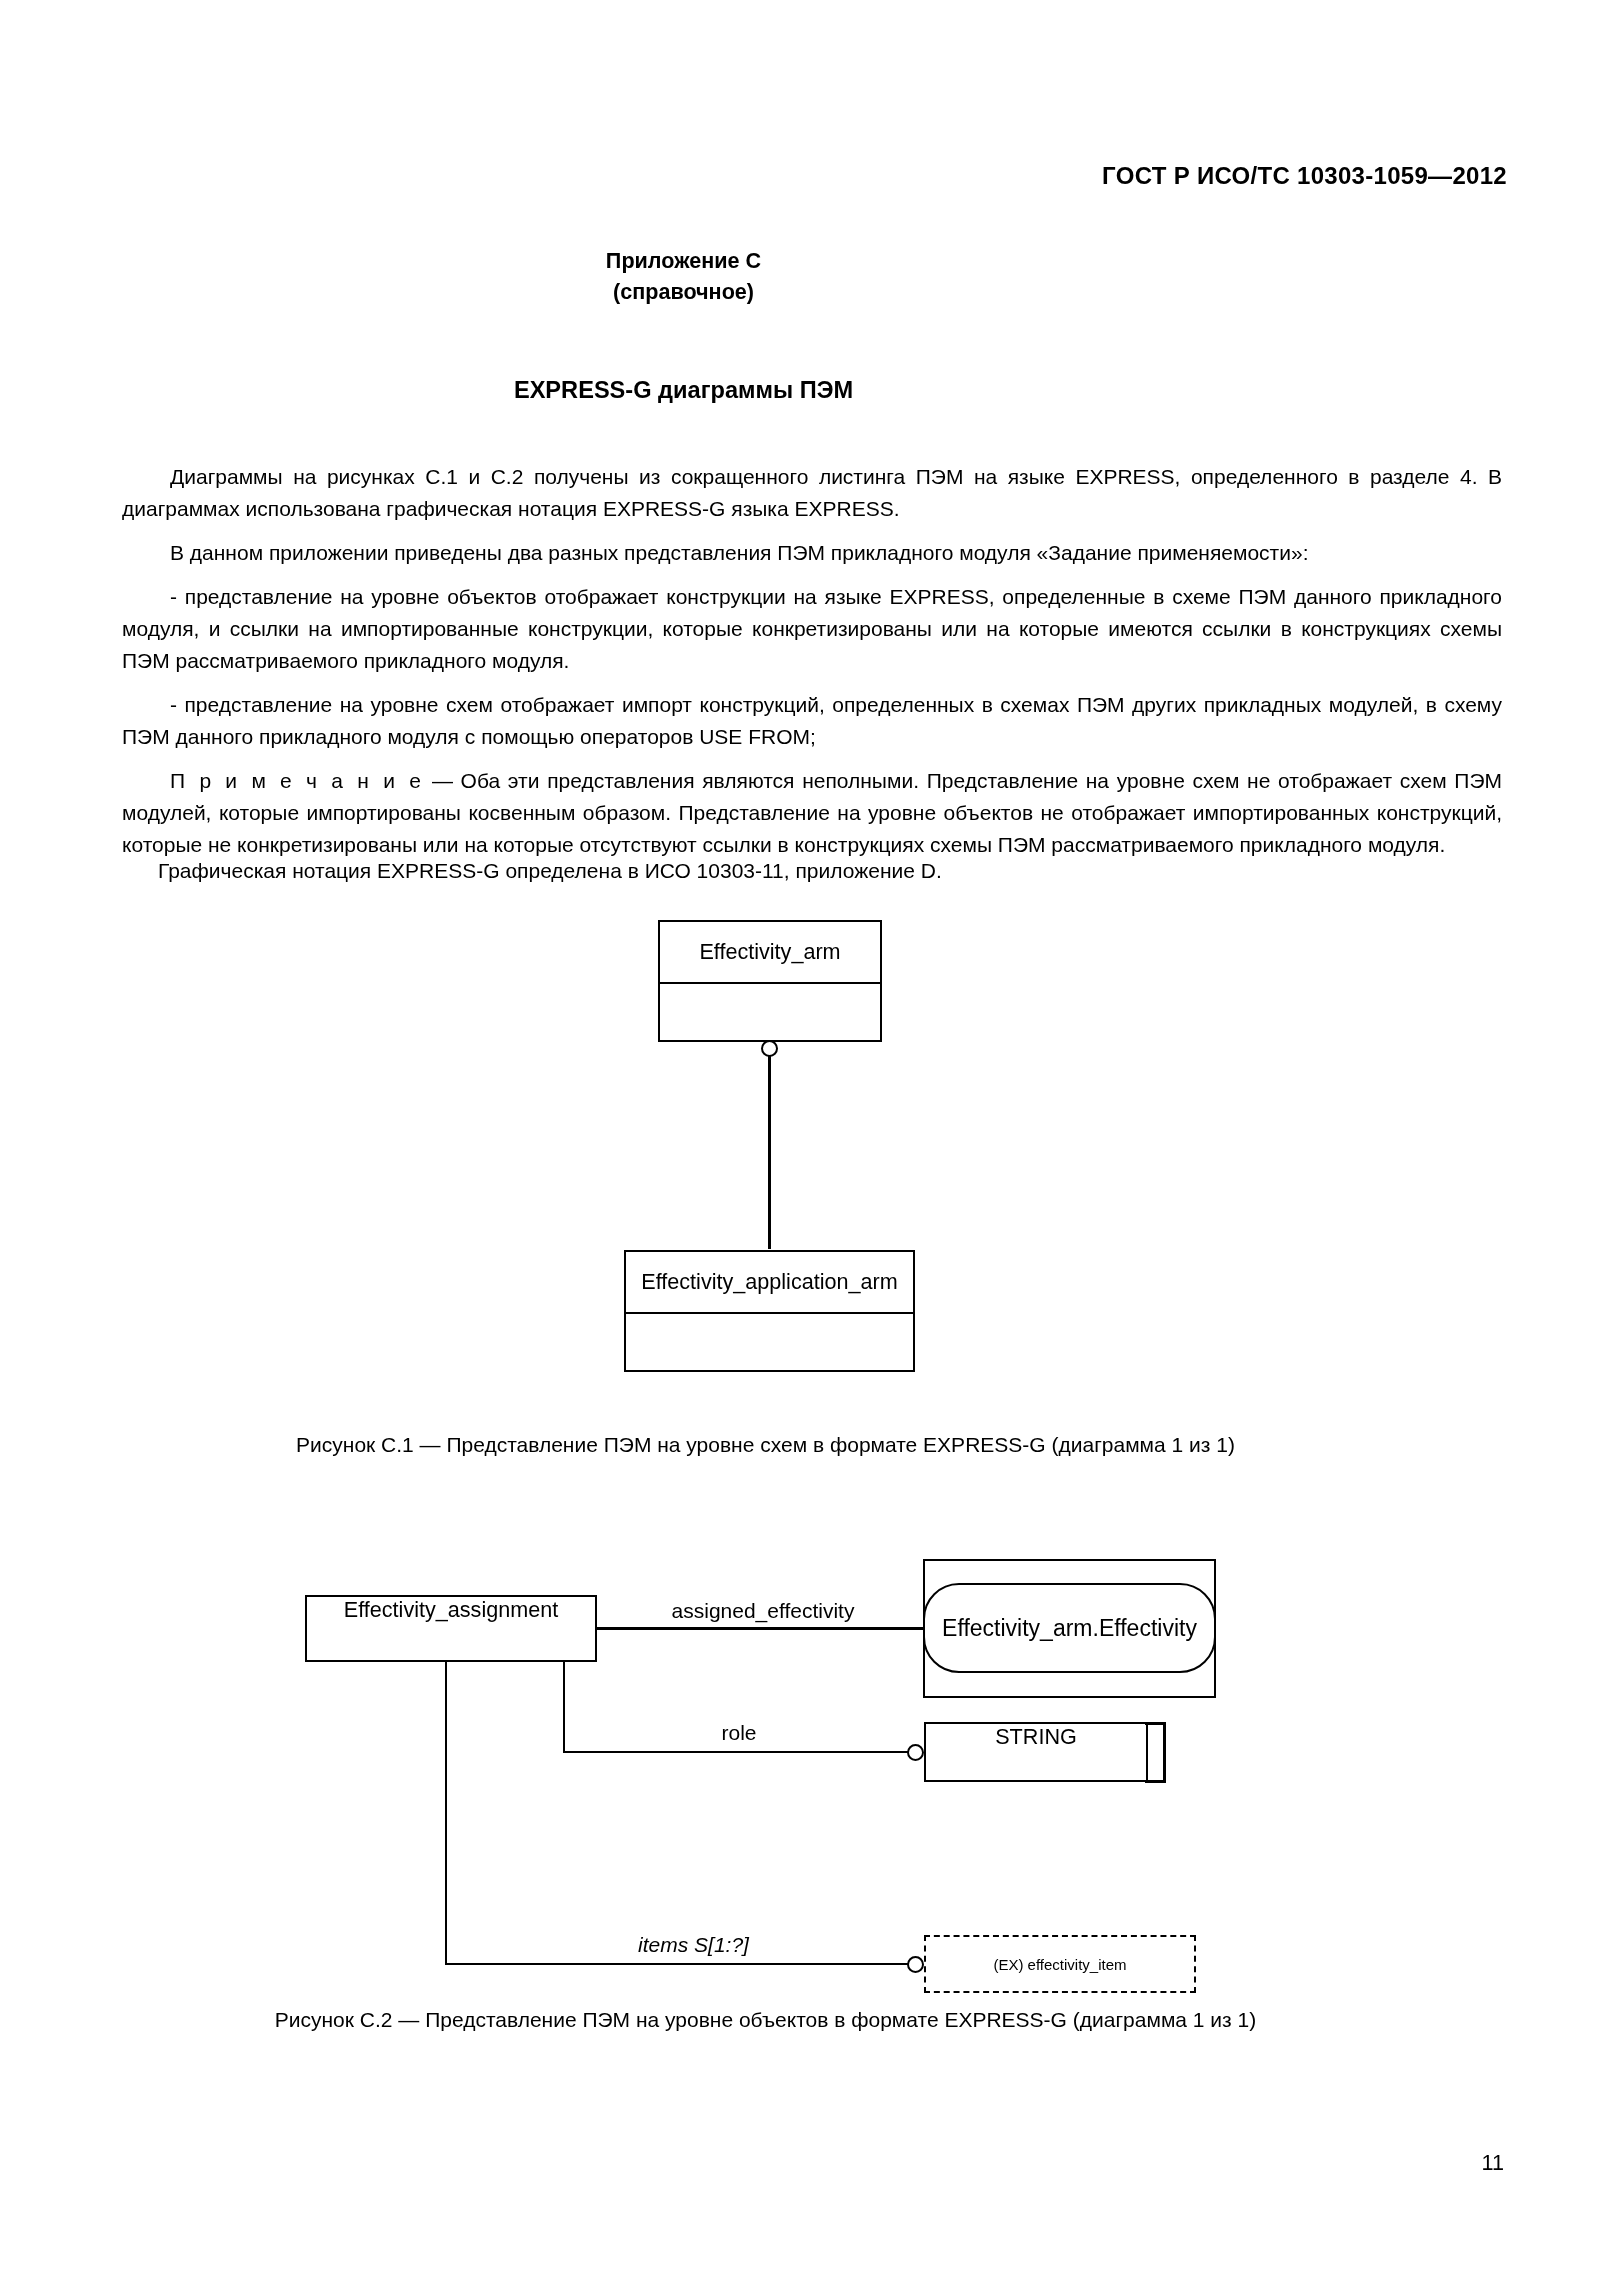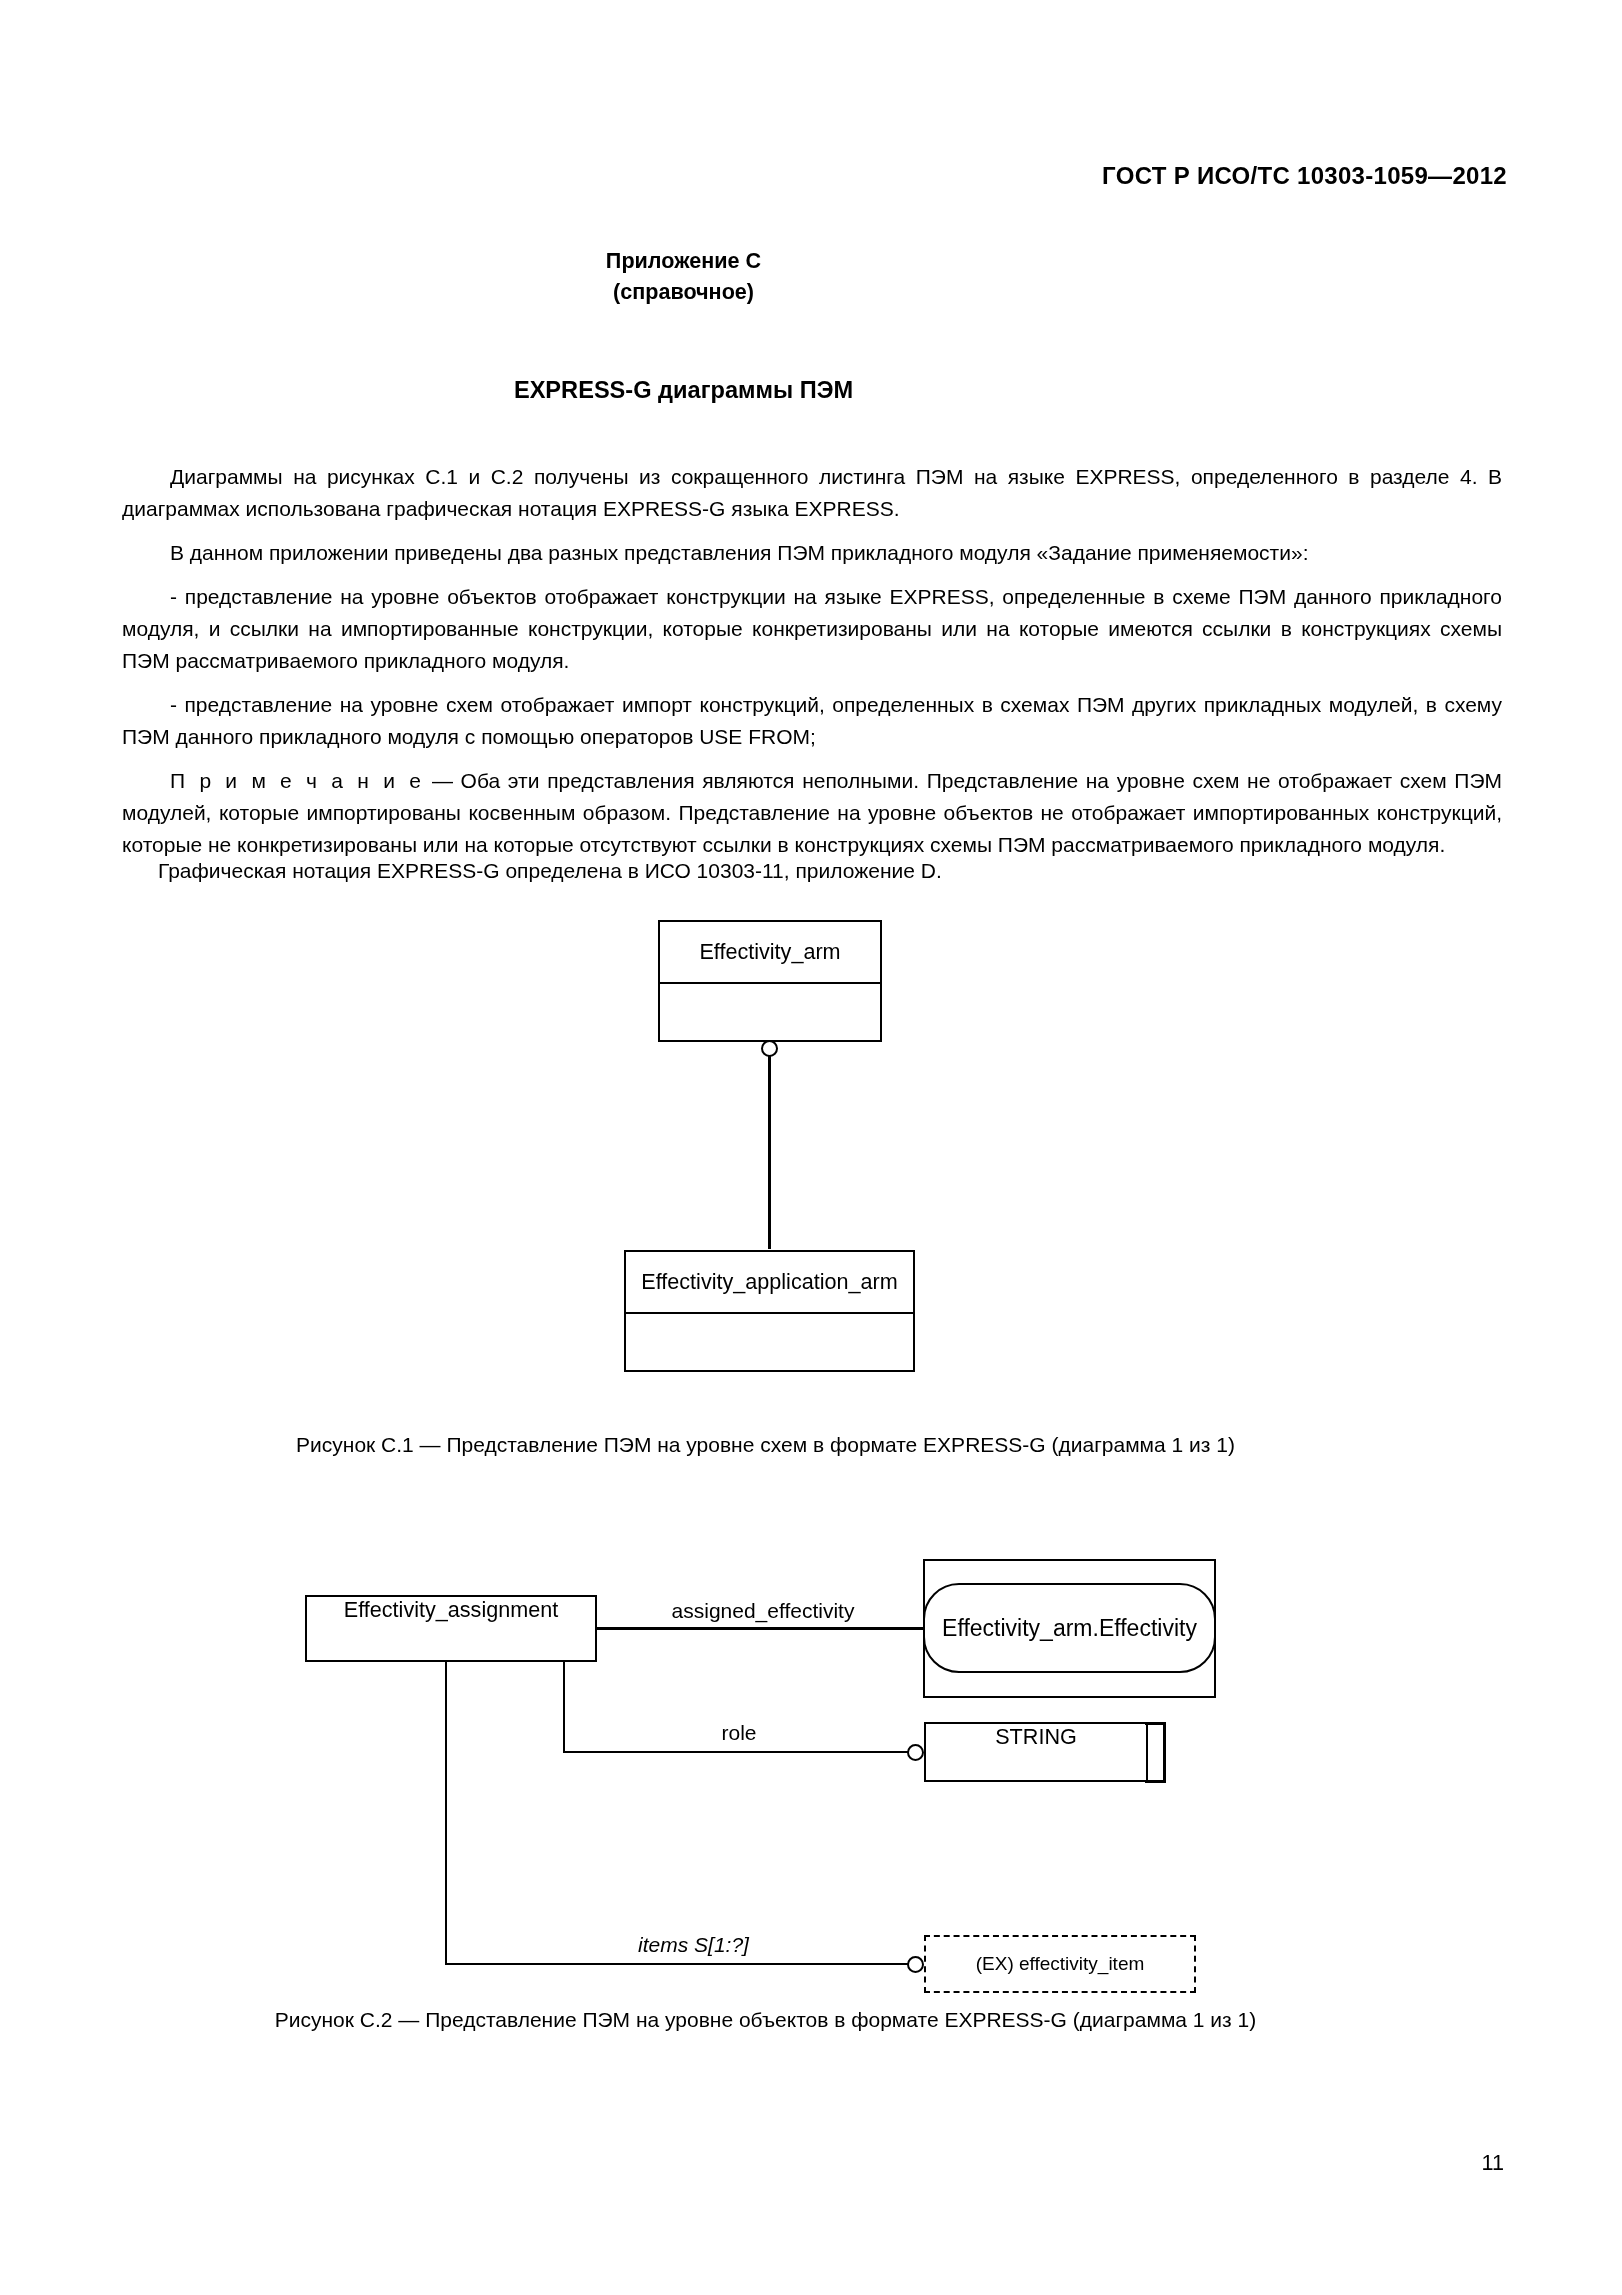--- a/index.html
+++ b/index.html
@@ -179,21 +179,21 @@
     font-size: 23px;
   }
   .dashed-box {
     position: absolute;
     border: 2.6px dashed #000;
     background: #fff;
     box-sizing: border-box;
     display: flex;
     align-items: center;
     justify-content: center;
-    font-size: 19px;
+    font-size: 15px;
   }
   .edge-label {
     position: absolute;
     font-size: 21px;
     white-space: nowrap;
     text-align: center;
   }
 
   .page-number {
     position: absolute;

